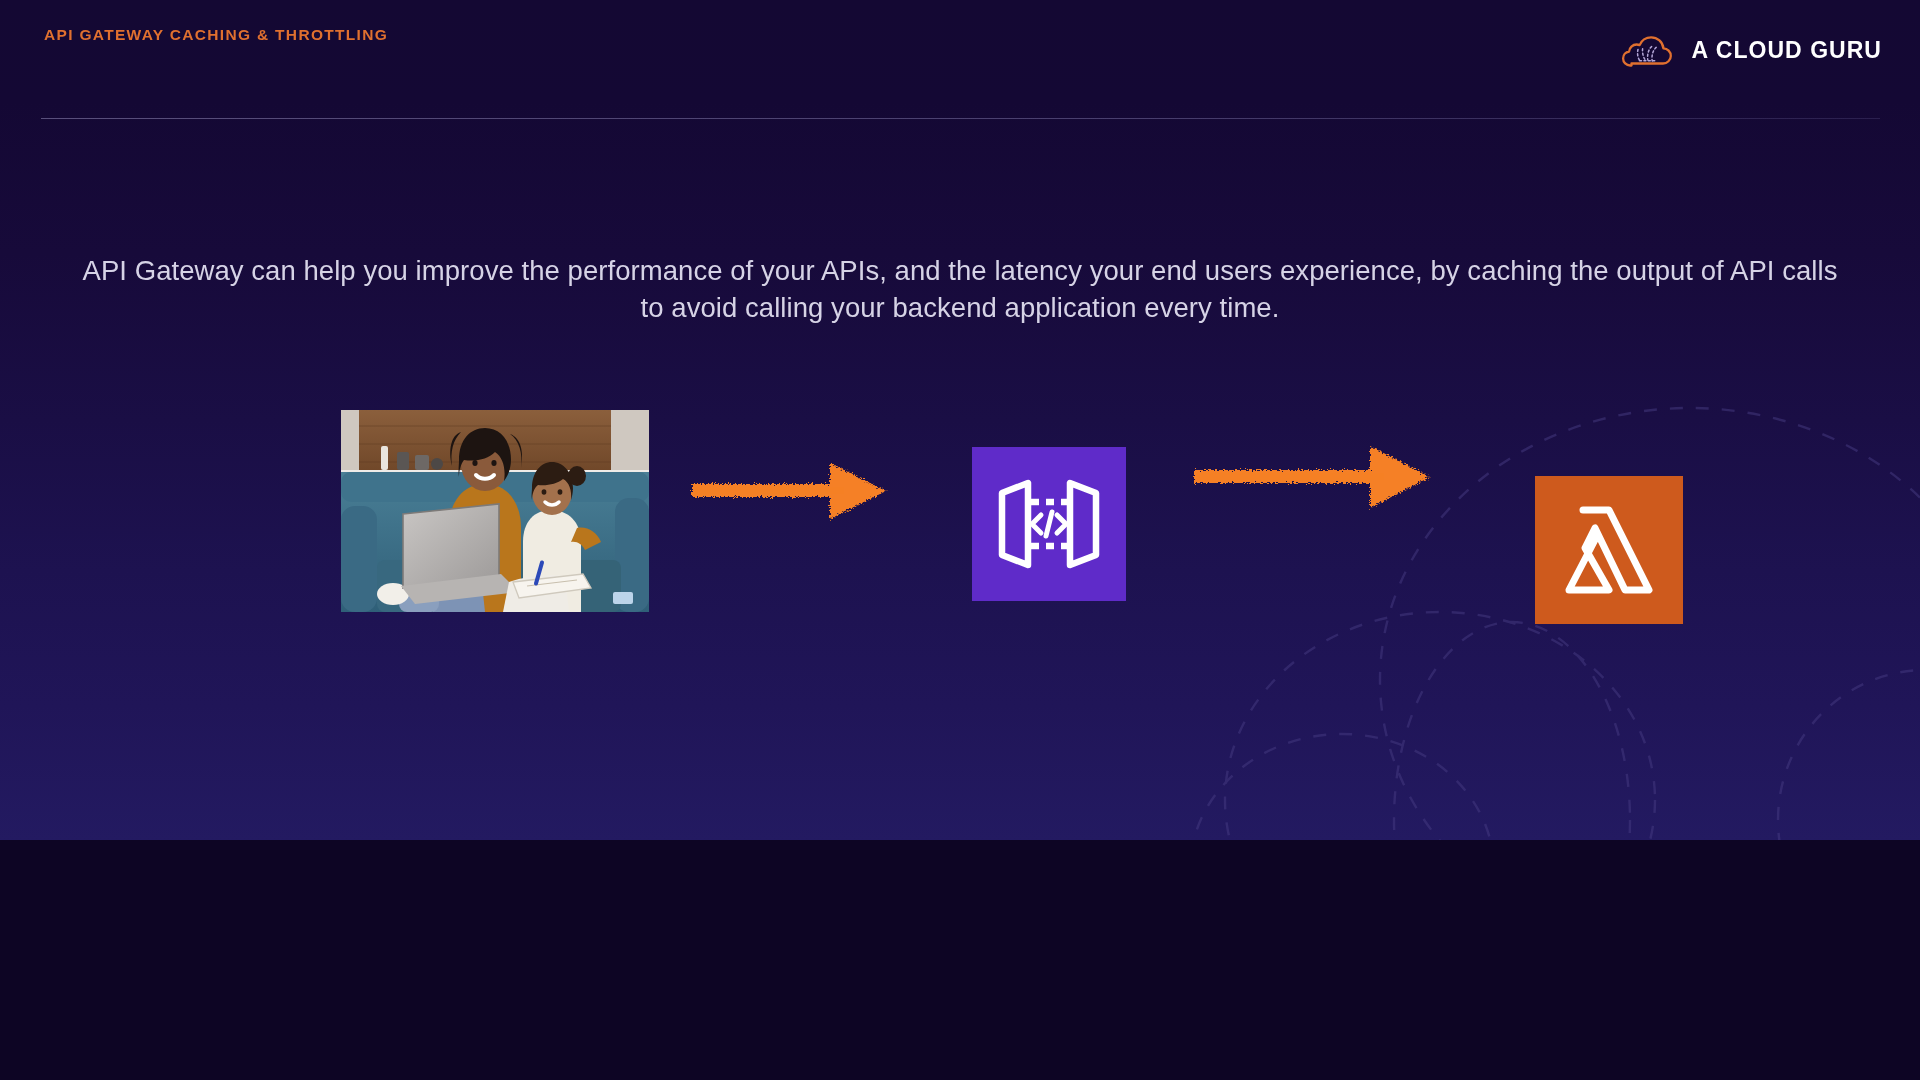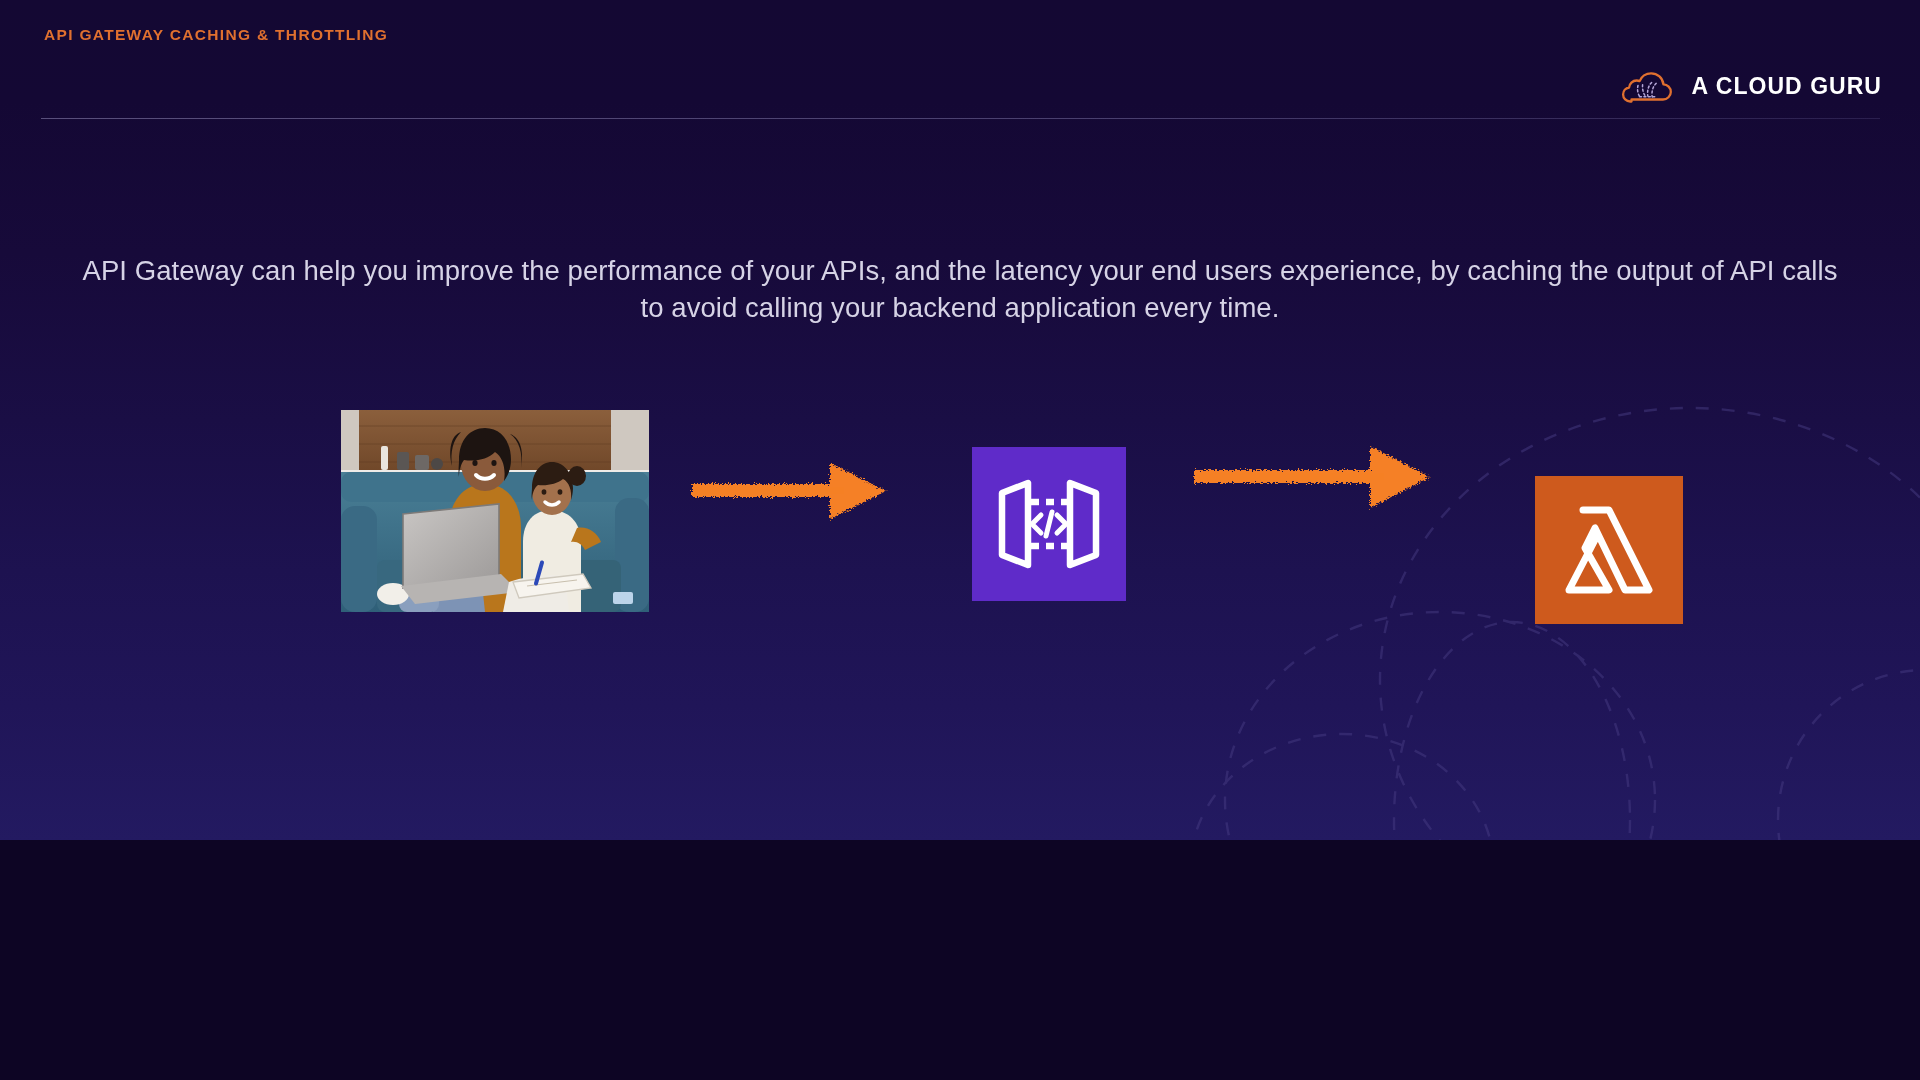--- a/index.html
+++ b/index.html
@@ -83,21 +83,20 @@
   }
 
   
   .brand {
     position: absolute;
     right: 38px;
     top: 30px;
     display: flex;
     align-items: center;
     gap: 16px;
-    margin-top: 36px;
   }
   .brand-cloud { width: 58px; height: 40px; display: block; }
   .brand-name {
     font-size: 23px;
     font-weight: bold;
     letter-spacing: 0.045em;
     color: #ffffff;
     white-space: nowrap;
   }
 

